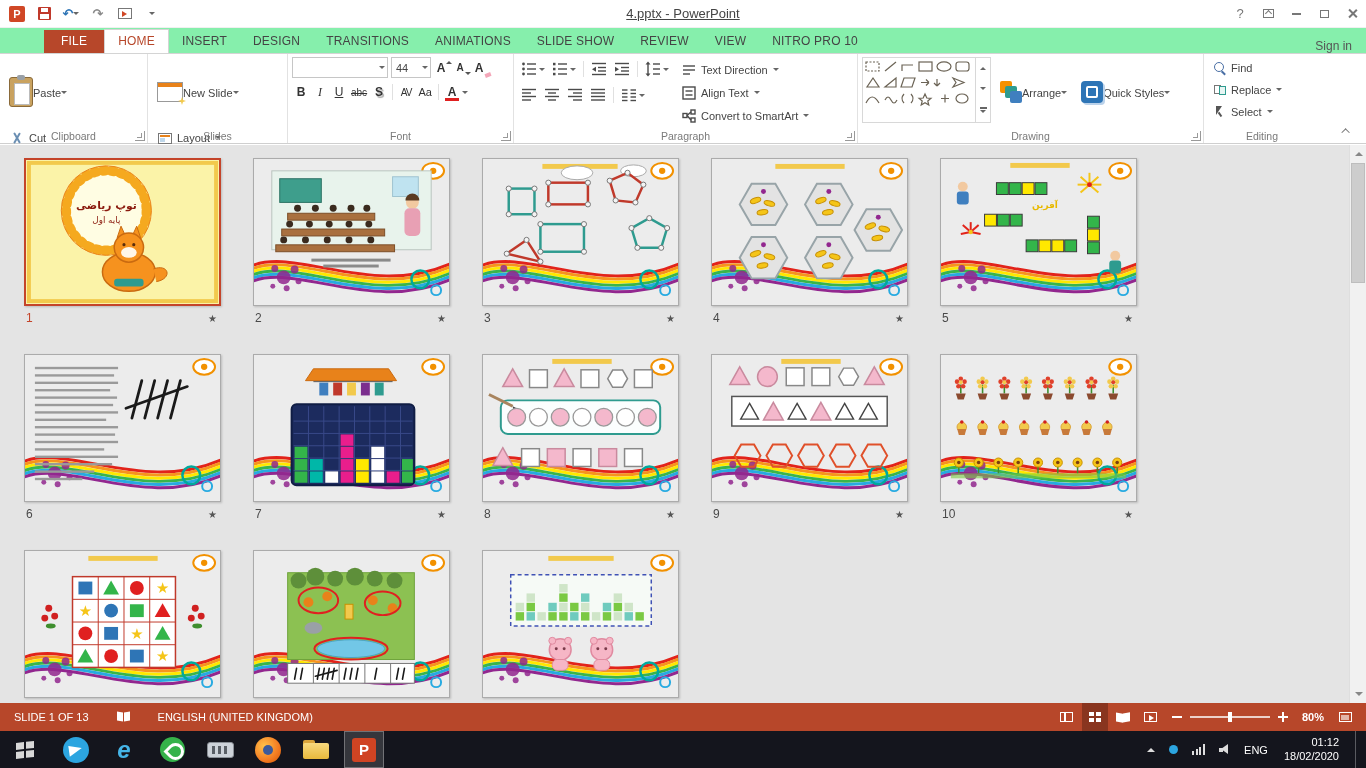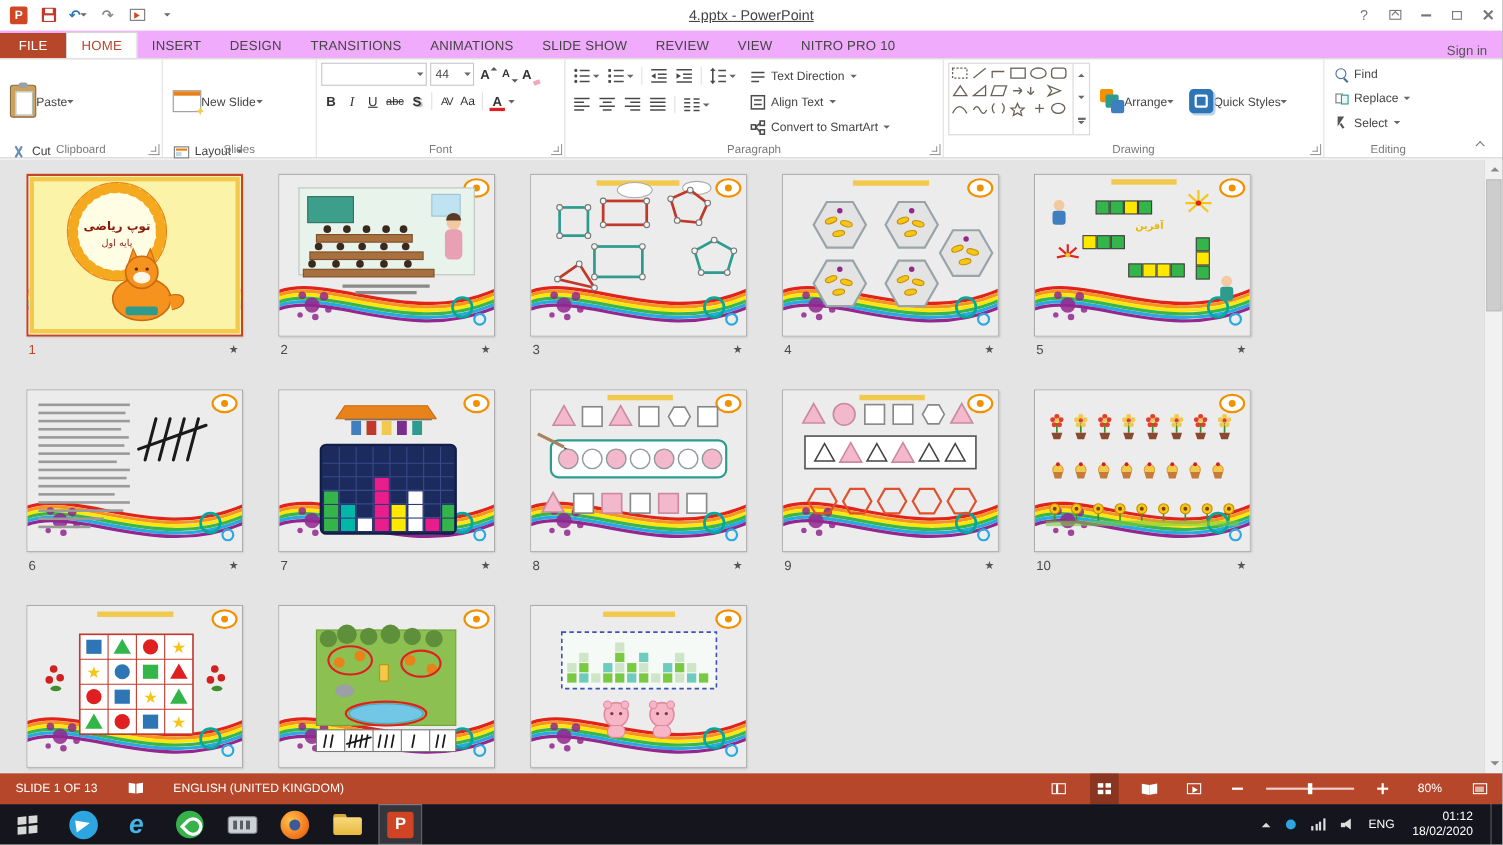--- a/index.html
+++ b/index.html
@@ -30,21 +30,21 @@
   .ic-min{width:9px;height:2px;background:#777;}
   .ic-max{width:9px;height:8px;border:1.5px solid #777;}
   .ic-close{position:relative;width:11px;height:11px;}
   .ic-close::before,.ic-close::after{content:"";position:absolute;left:5px;top:0;width:1.6px;height:11px;background:#777;}
   .ic-close::before{transform:rotate(45deg);}
   .ic-close::after{transform:rotate(-45deg);}
   .ic-ribopt{width:11px;height:9px;border:1.5px solid #777;position:relative;}
   .ic-ribopt::after{content:"";position:absolute;left:2px;top:1px;width:4px;height:4px;border-left:1.5px solid #777;border-top:1.5px solid #777;transform:rotate(45deg);}
 
   
-  .tabrow{position:absolute;top:28px;left:0;right:0;height:25px;background:#f0abfc;display:flex;align-items:flex-end;}
+  .tabrow{position:absolute;top:28px;left:0;right:0;height:25px;background:#86efac;display:flex;align-items:flex-end;padding-left:44px;}
   .rtab{padding:4px 13px 5px;font-size:12px;color:#444;letter-spacing:.2px;}
   .rtab.file{background:#B7472A;color:#fff;padding:4px 17px 5px;}
   .rtab.active{background:#fff;color:#B7472A;border:1px solid #D4D4D4;border-bottom:none;}
   .signin{margin-left:auto;padding-right:14px;font-size:12px;color:#555;}
 
   
   .ribbon{position:absolute;top:53px;left:0;right:0;height:91px;background:#fff;border-top:1px solid #D4D4D4;
     border-bottom:1px solid #CFCFCF;display:flex;}
   .rgroup{position:relative;height:100%;border-right:1px solid #E2E2E2;padding:3px 4px 16px;}
   .glabel{position:absolute;bottom:1px;left:0;right:0;text-align:center;font-size:10.5px;color:#7A7A7A;}
@@ -173,21 +173,21 @@
   .sb-thumb{position:absolute;left:1px;top:18px;width:14px;height:120px;background:#CDCDCD;border:1px solid #BDBDBD;}
 
   
   .statusbar{position:absolute;left:0;right:0;bottom:37px;height:28px;background:#B7472A;color:#fff;
     display:flex;align-items:center;font-size:11px;}
   .sb-left{display:flex;align-items:center;gap:24px;padding-left:12px;}
   .sb-item{display:flex;align-items:center;gap:5px;height:28px;padding:0 2px;}
   .ic-spell{position:relative;width:13px;height:10px;}
   .ic-spell::before{content:"";position:absolute;left:0;top:0;width:6px;height:9px;background:#fff;transform:skewY(8deg);}
   .ic-spell::after{content:"";position:absolute;right:0;top:0;width:6px;height:9px;background:#fff;transform:skewY(-8deg);}
-  .sb-right{margin-left:auto;display:flex;align-items:center;gap:15px;padding-right:8px;}
+  .sb-right{margin-left:auto;display:flex;align-items:center;gap:2px;padding-right:8px;font-weight:bold;}
   .vbtn{width:26px;height:28px;display:flex;align-items:center;justify-content:center;}
   .vbtn.active{background:rgba(0,0,0,.25);}
   .ic-vnormal{width:13px;height:10px;border:1.2px solid #fff;position:relative;}
   .ic-vnormal::before{content:"";position:absolute;left:3px;top:0;bottom:0;width:1.2px;background:#fff;}
   .ic-vsorter{width:12px;height:10px;background:
     linear-gradient(#fff,#fff) 0 0/5px 4px no-repeat,
     linear-gradient(#fff,#fff) 7px 0/5px 4px no-repeat,
     linear-gradient(#fff,#fff) 0 6px/5px 4px no-repeat,
     linear-gradient(#fff,#fff) 7px 6px/5px 4px no-repeat;}
   .ic-vread{width:14px;height:9px;position:relative;}

